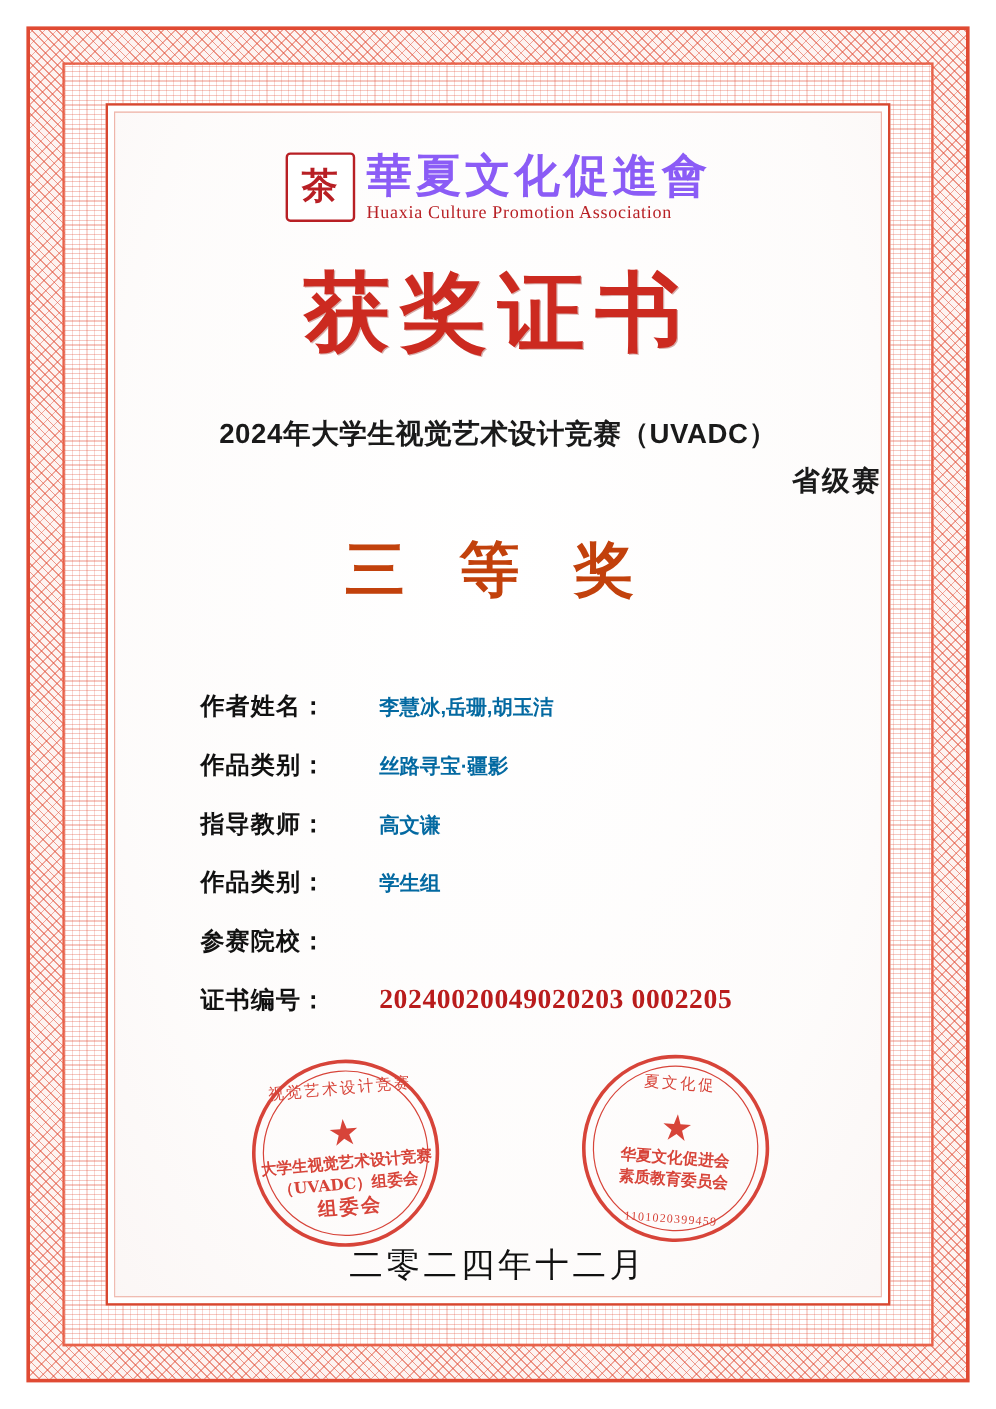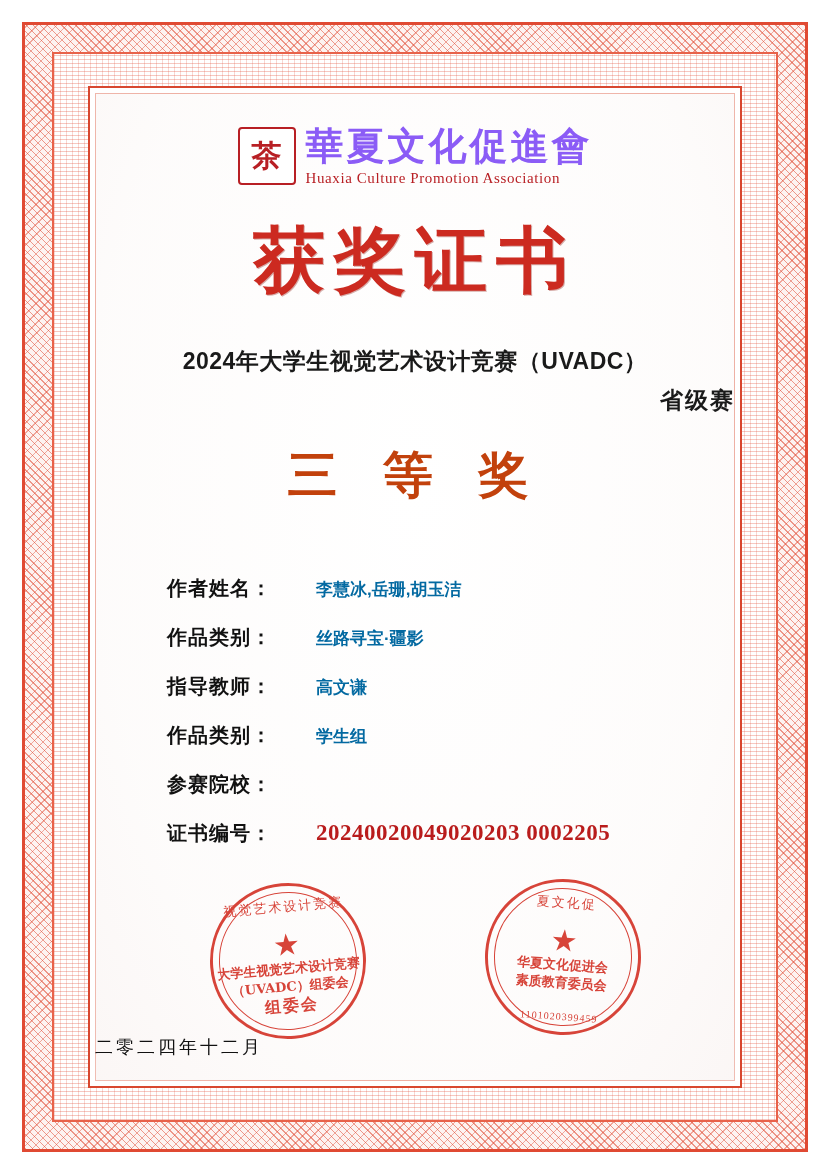--- a/index.html
+++ b/index.html
@@ -274,22 +274,23 @@
     text-align: center;
     font-family: "Liberation Serif", serif;
     font-size: 10px;
     letter-spacing: 1px;
   }
 
   .issue-date {
     position: absolute;
     left: 0; top: 942px;
     width: 640px;
-    font-family: "DejaVu Serif", serif;
-    font-size: 18px;
+    text-align: center;
+    font-family: "DejaVu Serif", serif;
+    font-size: 28px;
     color: #111111;
     letter-spacing: 3px;
   }
 </style>
 </head>
 <body>
 
 <div class="certificate">
 
   <div class="border-outer"></div>

